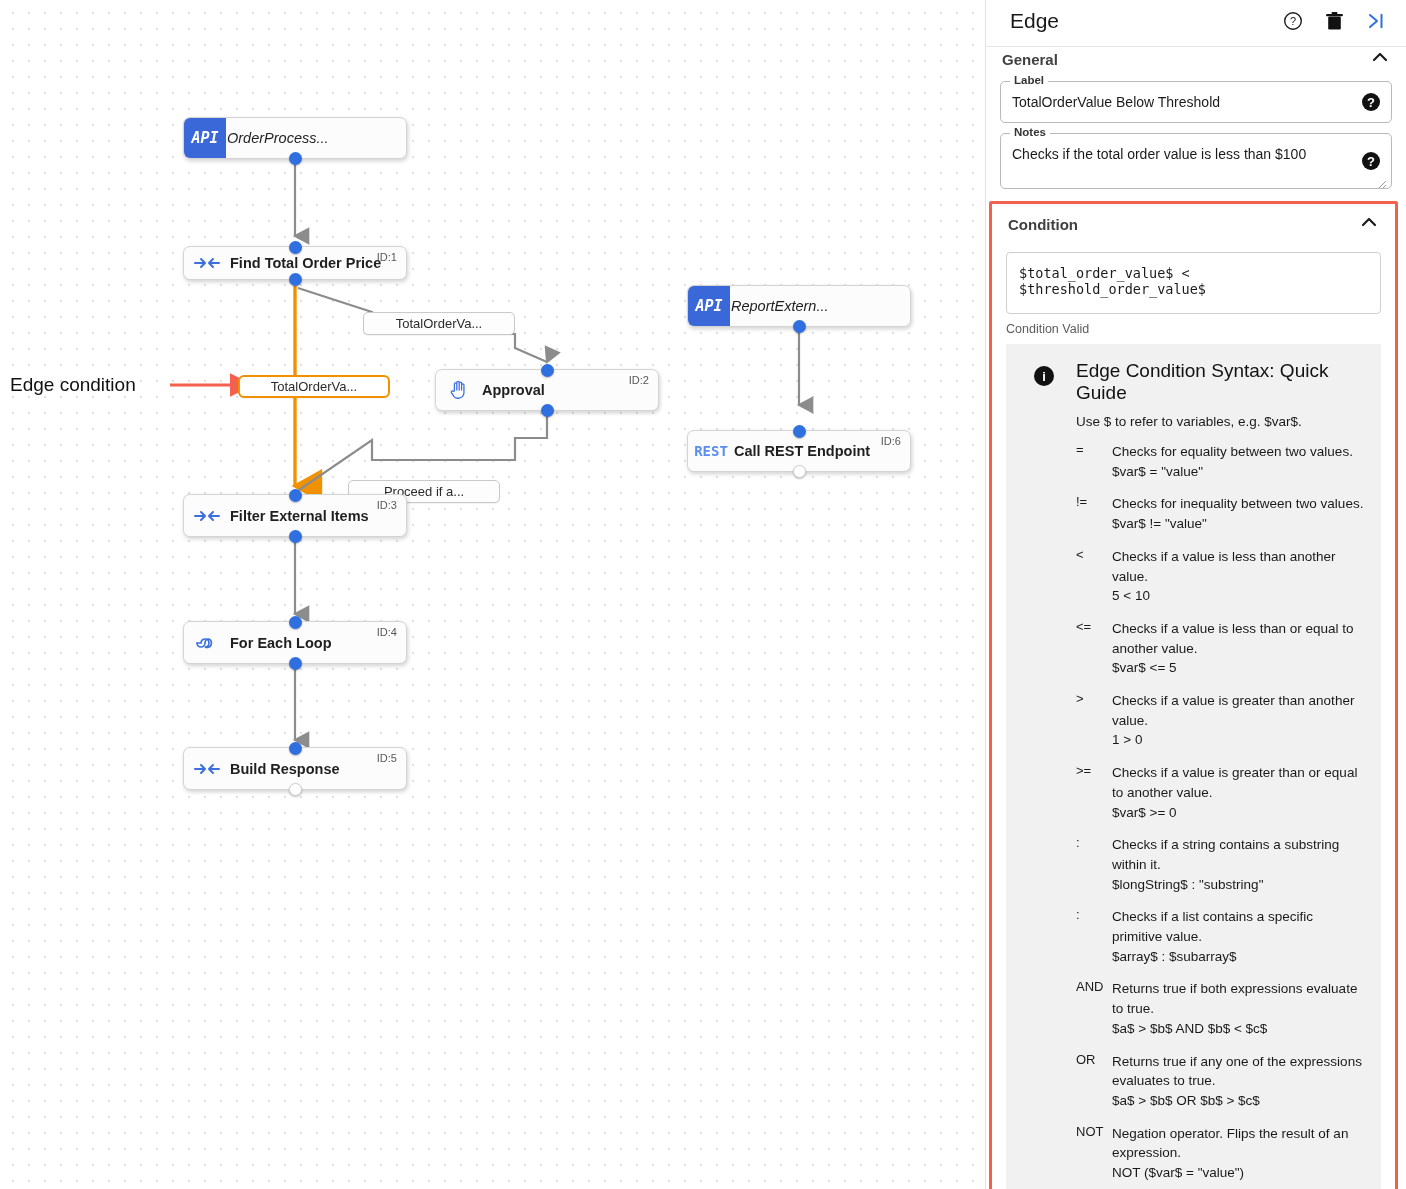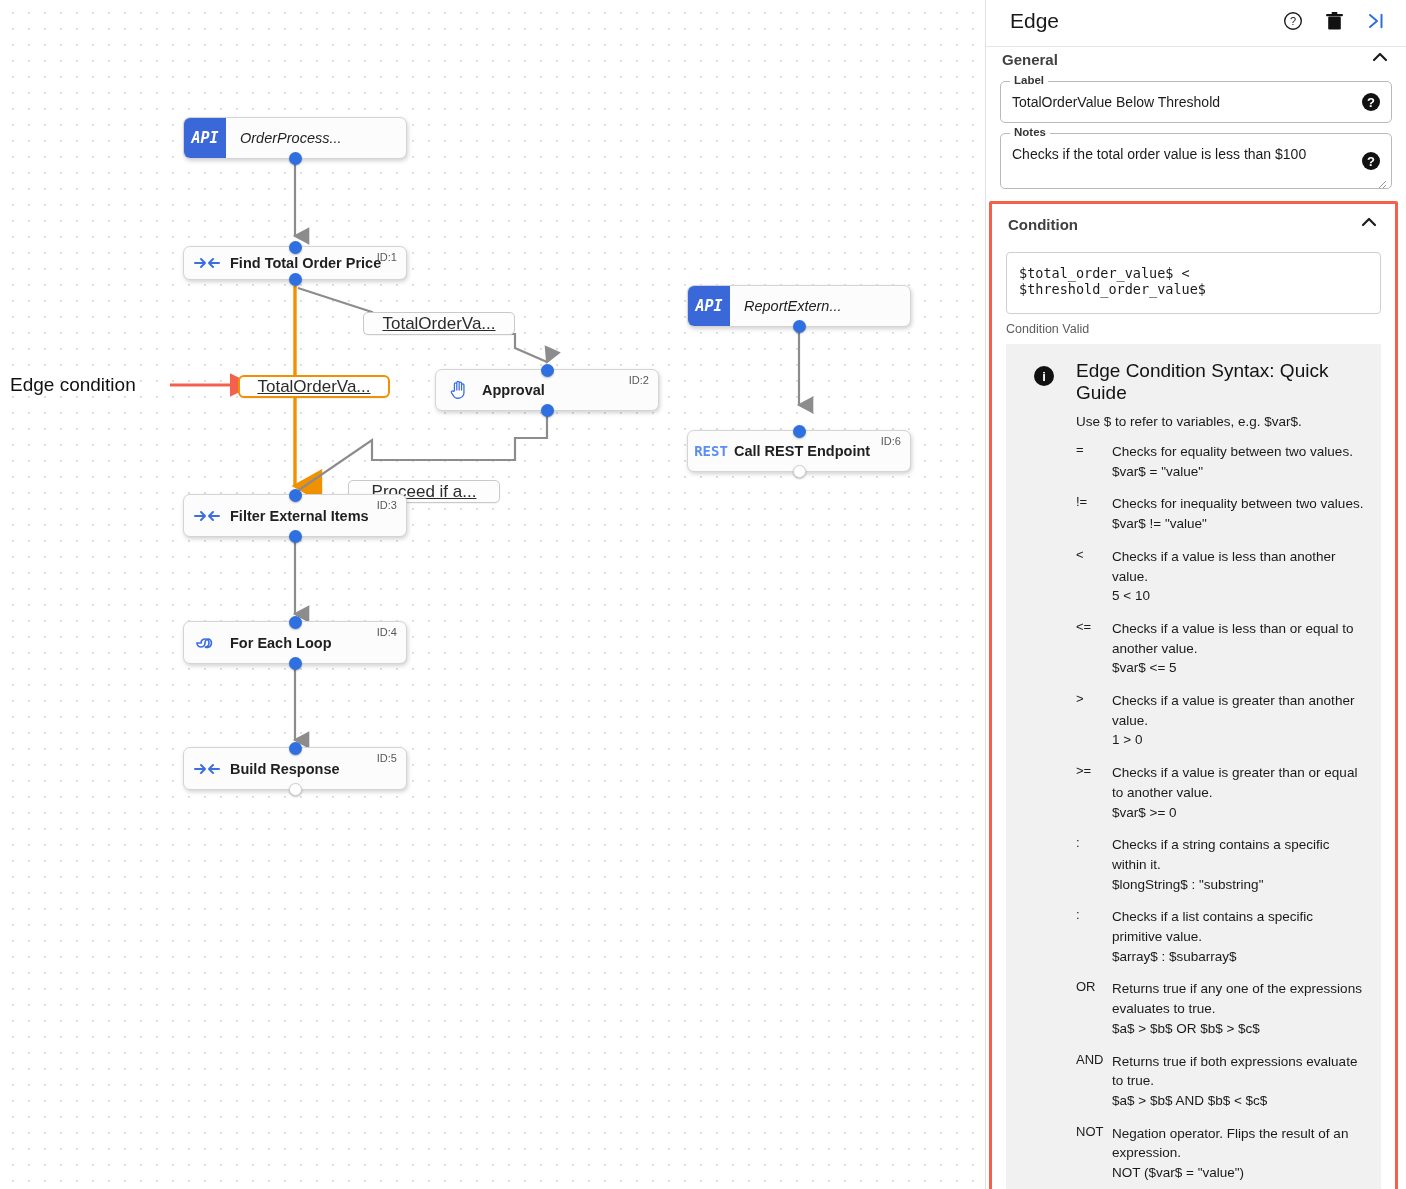--- a/index.html
+++ b/index.html
@@ -44,21 +44,21 @@
   
   .node.api { border-radius: 7px; padding: 0; font-style: italic; }
   .node.api .api-badge {
     width: 42px; align-self: stretch;
     background: #3b68d8;
     border-radius: 6px 0 0 6px;
     display: flex; align-items: center; justify-content: center;
     color: #ffffff; font-family: "DejaVu Sans Mono", monospace;
     font-size: 15px; font-weight: bold; letter-spacing: 0px;
   }
-  .node.api .node-label { margin-left: 14px; font-weight: normal; font-size: 14.5px; }
+  .node.api .node-label { margin-left: 1px; font-weight: normal; font-size: 14.5px; }
 
   .node.icon-node { padding-left: 0; }
   .node .nicon {
     width: 46px; display: flex; align-items: center; justify-content: center;
     flex: 0 0 46px;
   }
   .node .rest-badge {
     width: 46px; text-align: center; color: #5a8df0;
     font-family: "DejaVu Sans Mono", monospace; font-weight: bold; font-size: 14px;
     flex: 0 0 46px;
@@ -73,25 +73,24 @@
   .port.top { top: -6.5px; }
   .port.bottom { bottom: -6.5px; }
   .port.hollow { background: #ffffff; border: 1.6px solid #cfcfcf; }
 
   
   .edge-label {
     position: absolute;
     background: #fdfdfd;
     border: 1px solid #c9c9c9;
     border-radius: 5px;
-    font-size: 17px; color: #2b2b2b;
+    font-size: 13px; color: #2b2b2b;
     display: flex; align-items: center; justify-content: center;
     white-space: nowrap;
     box-shadow: 0 1px 1px rgba(0,0,0,0.05);
-    text-decoration: underline;
   }
   .edge-label.selected {
     border: 2px solid #f29100;
     background: #ffffff;
     border-radius: 6px;
   }
 
   
   #annotation {
     position: absolute; left: 10px; top: 374px;
@@ -415,35 +414,35 @@
             <div class="op-row">
               <div class="op-sym">&gt;</div>
               <div class="op-body"><span>Checks if a value is greater than another value.</span><span class="op-ex">1 &gt; 0</span></div>
             </div>
             <div class="op-row">
               <div class="op-sym">&gt;=</div>
               <div class="op-body"><span>Checks if a value is greater than or equal to another value.</span><span class="op-ex">$var$ &gt;= 0</span></div>
             </div>
             <div class="op-row">
               <div class="op-sym">:</div>
-              <div class="op-body"><span>Checks if a string contains a specific within it.</span><span class="op-ex">$longString$ : "substring"</span></div>
+              <div class="op-body"><span>Checks if a string contains a substring within it.</span><span class="op-ex">$longString$ : "substring"</span></div>
             </div>
             <div class="op-row">
               <div class="op-sym">:</div>
               <div class="op-body"><span>Checks if a list contains a specific primitive value.</span><span class="op-ex">$array$ : $subarray$</span></div>
             </div>
             <div class="op-row">
+              <div class="op-sym">AND</div>
+              <div class="op-body"><span>Returns true if both expressions evaluate to true.</span><span class="op-ex">$a$ &gt; $b$ AND $b$ &lt; $c$</span></div>
+            </div>
+            <div class="op-row">
               <div class="op-sym">OR</div>
               <div class="op-body"><span>Returns true if any one of the expressions evaluates to true.</span><span class="op-ex">$a$ &gt; $b$ OR $b$ &gt; $c$</span></div>
             </div>
             <div class="op-row">
-              <div class="op-sym">AND</div>
-              <div class="op-body"><span>Returns true if both expressions evaluate to true.</span><span class="op-ex">$a$ &gt; $b$ AND $b$ &lt; $c$</span></div>
-            </div>
-            <div class="op-row">
               <div class="op-sym">NOT</div>
               <div class="op-body"><span>Negation operator. Flips the result of an expression.</span><span class="op-ex">NOT ($var$ = "value")</span></div>
             </div>
           </div>
       </div>
     </div>
 
   </div>
 </div>
 

